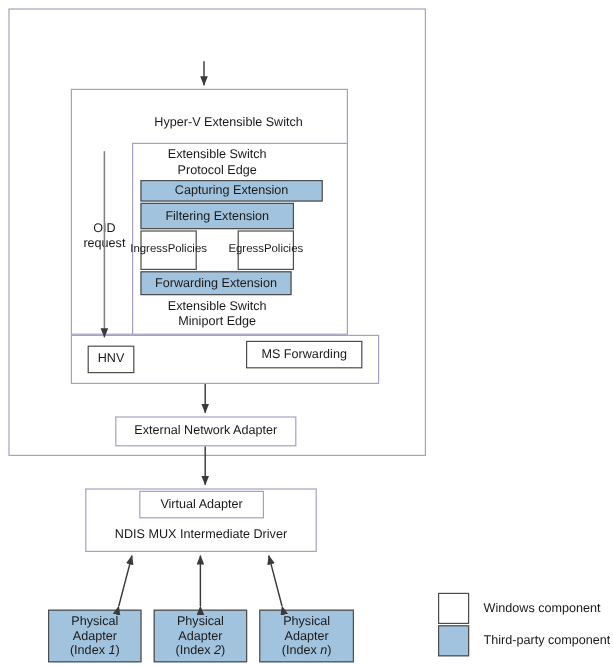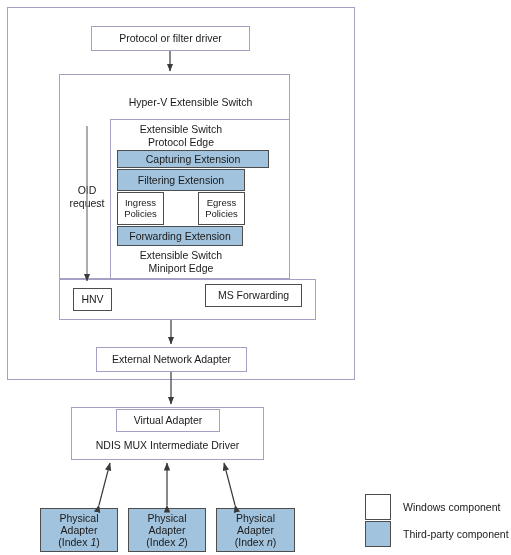--- a/index.html
+++ b/index.html
@@ -89,23 +89,20 @@
     white-space: nowrap;
   }
 </style>
 </head>
 <body>
 
 <div id="canvas">
 
   <div class="frame" style="left:7px; top:7px; width:348px; height:373px;"></div>
 
-  <div class="box win" style="left:91px; top:26px; width:159px; height:25px;">
-    <span>Protocol or filter driver</span>
-  </div>
 
   <div class="frame" style="left:59px; top:74px; width:231px; height:205px;"></div>
   <div class="label-top" style="left:59px; top:93px; width:231px; height:20px;">
     <span>Hyper-V Extensible Switch</span>
   </div>
 
   <div class="box win" style="left:110px; top:119px; width:180px; height:160px; display:block;"></div>
 
   <div class="plain-label" style="left:117px; top:123px; width:128px;">
     <span>Extensible Switch</span><br>
@@ -114,25 +111,25 @@
 
   <div class="box third" style="left:117px; top:150px; width:152px; height:18px;">
     <span>Capturing Extension</span>
   </div>
 
   <div class="box third" style="left:117px; top:169px; width:128px; height:22px;">
     <span>Filtering Extension</span>
   </div>
 
   <div class="box" style="left:117px; top:192px; width:128px; height:33px; background:#ffffff; border:none; display:block;"></div>
-  <div class="box dark" style="left:117px; top:192px; width:47px; height:33px; flex-direction:column; font-size:9.5px;">
+  <div class="box dark" style="left:117px; top:192px; width:47px; height:33px; flex-direction:row; font-size:9.5px;">
     <span>Ingress</span>
     <span>Policies</span>
   </div>
-  <div class="box dark" style="left:198px; top:192px; width:47px; height:33px; flex-direction:column; font-size:9.5px;">
+  <div class="box dark" style="left:198px; top:192px; width:47px; height:33px; flex-direction:row; font-size:9.5px;">
     <span>Egress</span>
     <span>Policies</span>
   </div>
 
   <div class="box third" style="left:117px; top:226px; width:126px; height:20px;">
     <span>Forwarding Extension</span>
   </div>
 
   <div class="plain-label" style="left:117px; top:249px; width:128px;">
     <span>Extensible Switch</span><br>

